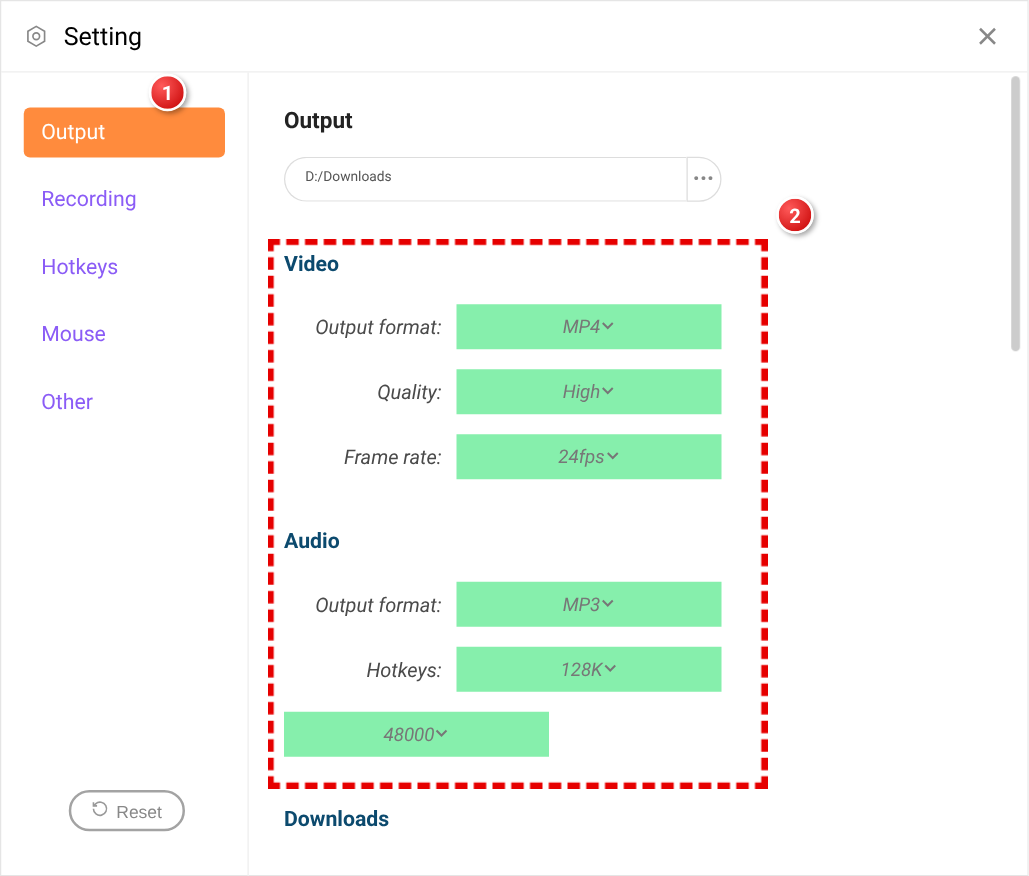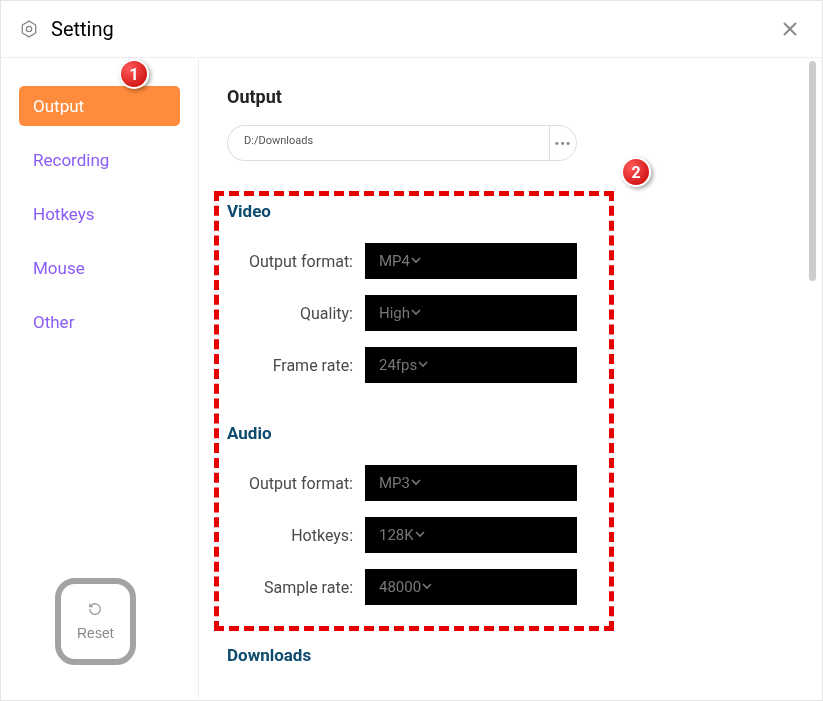--- a/index.html
+++ b/index.html
@@ -70,30 +70,29 @@
     .sidebar .nav-item.active {
       background: #ff8b3d;
       color: #fff;
     }
     .reset-btn {
       margin-top: auto;
       margin-left: 36px;
       display: flex;
       align-items: center;
       gap: 6px;
-      border: 6px solid #a3a3a3;
+      border: 2px solid #a3a3a3;
       border-radius: 20px;
-      padding: 18px 16px;
+      padding: 6px 16px;
       font-size: 14px;
       color: #888;
       cursor: pointer;
       background: #fff;
       width: fit-content;
       margin-bottom: 20px;
-      flex-direction: column;
     }
     .main {
       flex: 1;
       padding: 28px 20px 0 28px;
       position: relative;
       overflow-y: auto;
     }
     .scrollbar {
       position: absolute;
       right: 6px;
@@ -145,40 +144,41 @@
     .section-block .block-title {
       font-size: 17px;
       font-weight: 700;
       color: #0c4a6e;
       margin-bottom: 22px;
     }
     .setting-row {
       display: flex;
       align-items: center;
       margin-bottom: 16px;
+      font-style: italic;
     }
     .setting-label {
       width: 138px;
       text-align: right;
       font-size: 16px;
       color: #4a4a4a;
       padding-right: 12px;
     }
     .dropdown {
       width: 212px;
       height: 36px;
-      background: #000000;
+      background: #86efac;
       display: flex;
       align-items: center;
       padding: 0 14px;
       font-size: 15px;
       color: #777;
       cursor: pointer;
       border: none;
-      justify-content: flex-start;
+      justify-content: center;
     }
     .dropdown .chev {
       color: #888;
     }
     .dashed-box {
       position: absolute;
       border: 5px dashed #e60000;
       pointer-events: none;
     }
     .annotation-badge {
@@ -292,21 +292,20 @@
         <div class="setting-row">
           <div class="setting-label">Hotkeys:</div>
           <div class="dropdown">
             <span>128K</span>
             <span class="chev"><svg width="12" height="12" viewBox="0 0 12 12" fill="none" stroke="#777" stroke-width="1.6">
                   <polyline points="2,4 6,8 10,4"></polyline>
                 </svg></span>
           </div>
         </div>
         <div class="setting-row">
-          <div class="setting-label">Sample rate:</div>
           <div class="dropdown">
             <span>48000</span>
             <span class="chev"><svg width="12" height="12" viewBox="0 0 12 12" fill="none" stroke="#777" stroke-width="1.6">
                   <polyline points="2,4 6,8 10,4"></polyline>
                 </svg></span>
           </div>
         </div>
       </div>
 
       <div class="section-block">

